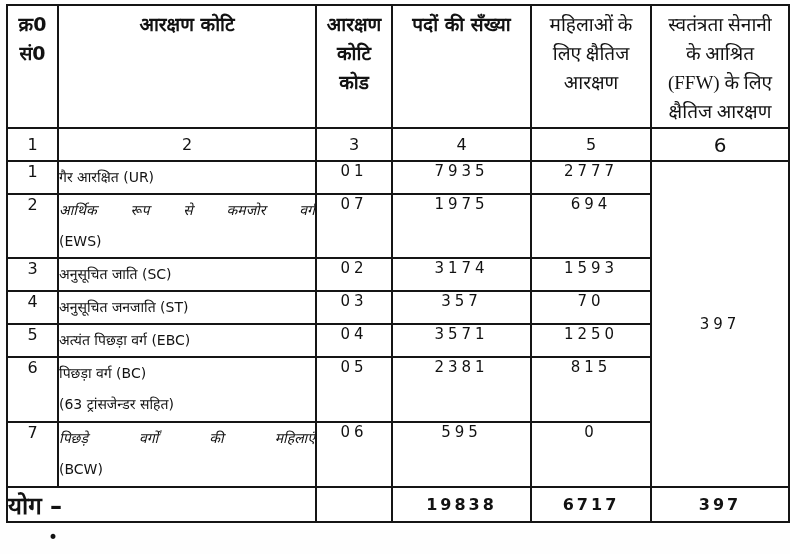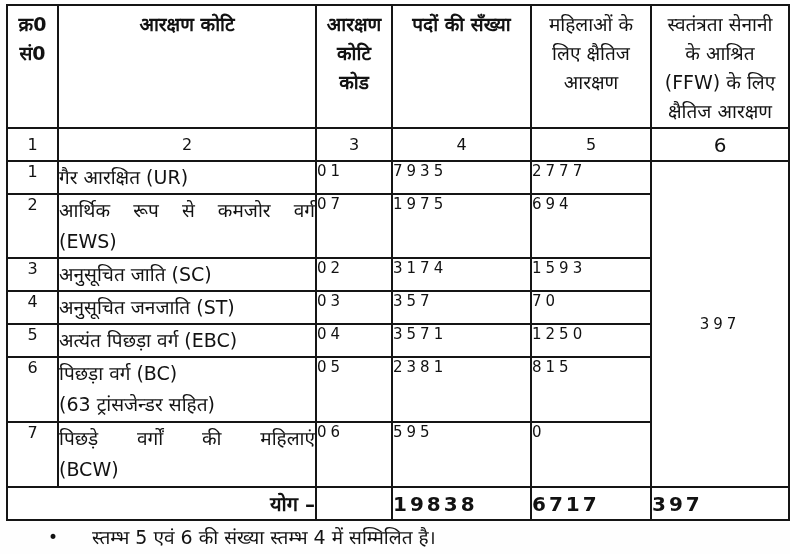--- a/index.html
+++ b/index.html
@@ -29,21 +29,21 @@
   tr.hdr{height:123px;}
   tr.hdr th{
     vertical-align:top;
     text-align:center;
     font-size:19px;
     line-height:29px;
     padding-top:4px;
     white-space:pre-line;
   }
   th.bold{font-weight:bold;}
-  th.reg{font-weight:normal;}
+  th.reg{font-weight:normal;font-family:Liberation Serif, serif;}
   
   tr.nums{height:33px;}
   tr.nums td{
     text-align:center;
     vertical-align:middle;
     font-size:16px;
     font-weight:normal;
   }
   tr.nums td.big{font-size:20px;}
   
@@ -52,51 +52,52 @@
   tr.r65{height:65px;}
   td.sno{
     text-align:center;
     vertical-align:top;
     font-size:16px;
     padding-top:7px;
   }
   td.cat{
     vertical-align:top;
     text-align:left;
-    font-size:19px;
+    font-size:14px;
     line-height:31px;
     padding:1px 8px 0 9px;
     margin-top:10px;
   }
   td.cat .l1,.l2{display:block;}
-  td.cat.stretch .l1{text-align:justify;text-align-last:justify;}
+  td.cat.stretch .l1{text-align:justify;text-align-last:justify;font-style:italic;}
   td.num{
+    text-align:center;
     vertical-align:top;
     font-size:15px;
     letter-spacing:4px;
     padding-top:7px;
     font-weight:normal;
   }
   td.merged{
     text-align:center;
     vertical-align:middle;
     font-size:15px;
     letter-spacing:4px;
   }
   
   tr.total{height:33px;}
   tr.total td{vertical-align:middle;}
   td.yog{
-    text-align:right;
+    text-align:left;
     font-weight:bold;
-    font-size:20px;
+    font-size:24px;
   }
   tr.total td.num{
     font-weight:bold;
-    font-size:20px;
+    font-size:16px;
     letter-spacing:3px;
     vertical-align:middle;
     padding-top:0;
   }
   
   .footnote{
     position:absolute;
     left:48px;top:525px;
     width:720px;
     font-size:19px;
@@ -231,16 +232,15 @@
       <td></td>
       <td class="num">19838</td>
       <td class="num">6717</td>
       <td class="num">397</td>
     </tr>
   </tbody>
     </table>
 
   <div class="footnote">
     <span class="bullet">•</span>
-    <span class="fn-text">स्तम्भ 5 एवं 6 की संख्या स्तम्भ 4 में सम्मिलित है।</span>
   </div>
 
 </div>
 
 </body></html>

